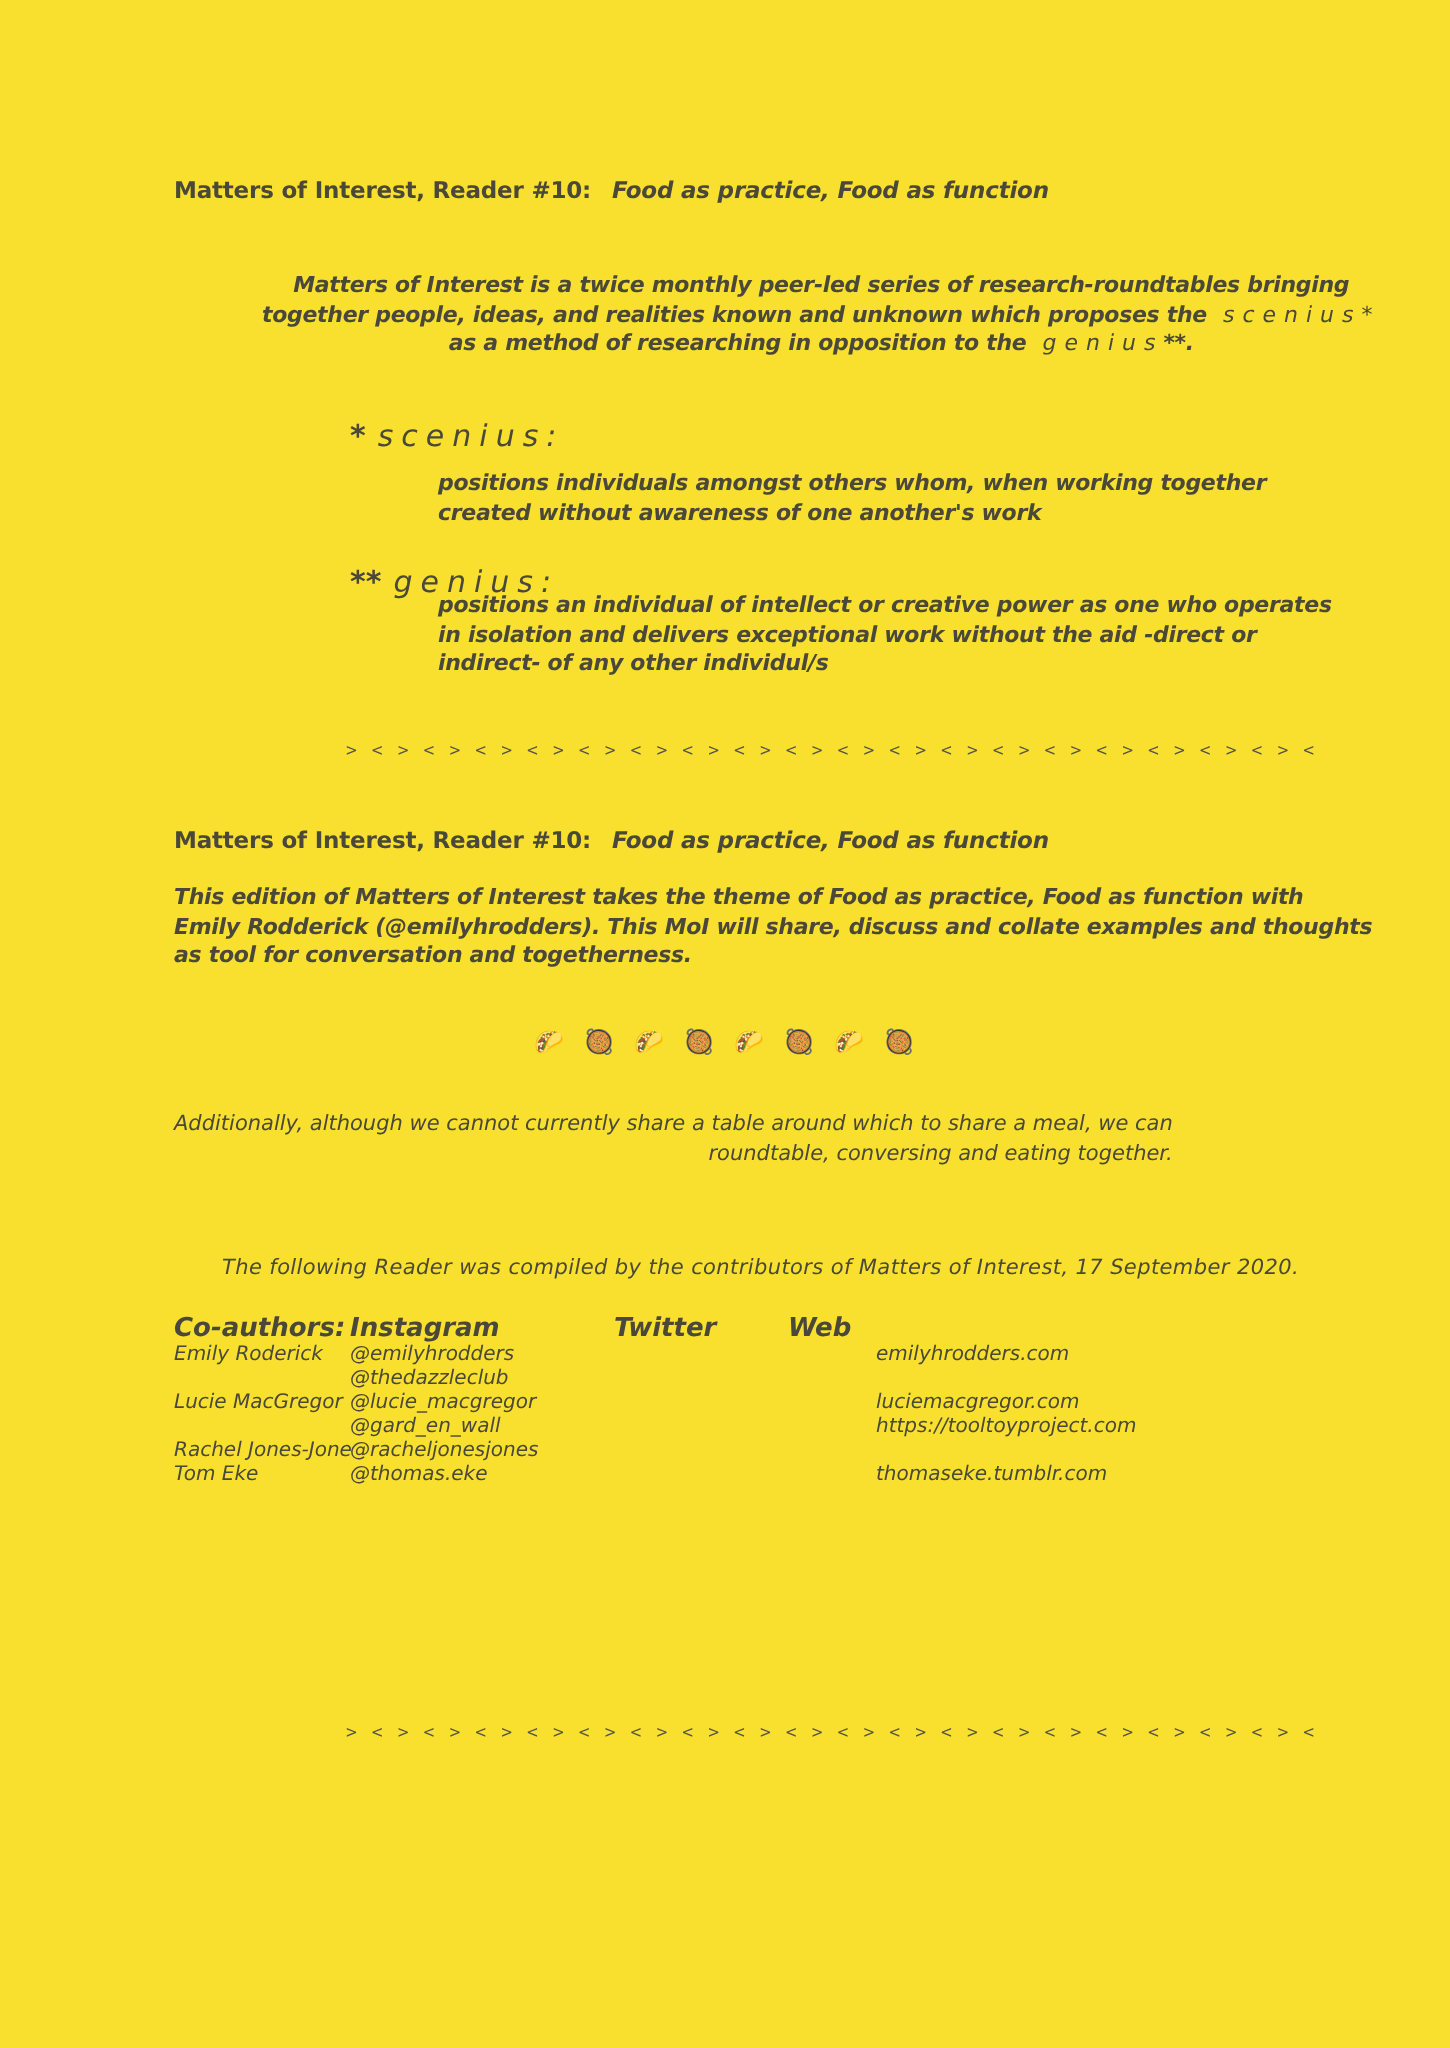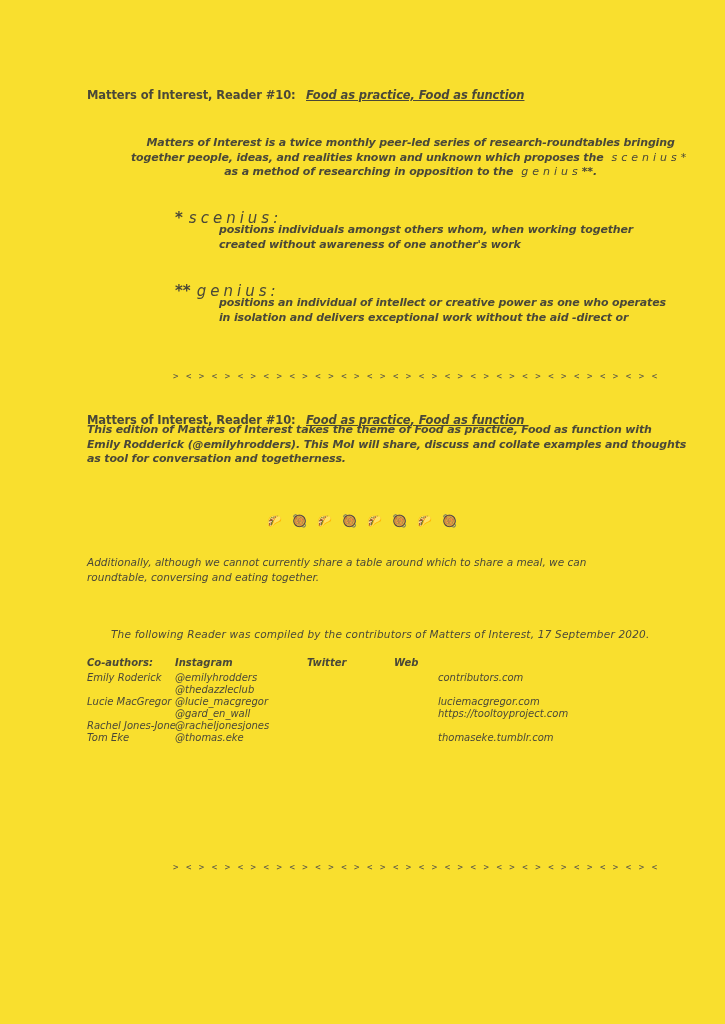--- a/index.html
+++ b/index.html
@@ -6,73 +6,74 @@
   body {
     width: 725px; height: 1024px;
     background: #f9df2e;
     color: #4a4838;
     font-family: "DejaVu Sans", sans-serif;
     position: relative;
     overflow: hidden;
   }
   .abs { position: absolute; }
   .title-line { font-size: 11.5px; font-weight: bold; white-space: nowrap; letter-spacing: -0.1px; }
-  .title-line .theme { font-style: italic; position: absolute; left: 219px; top: 0; text-decoration: underline; }
+  .title-line .theme { font-style: italic; position: absolute; left: 219px; top: 0; }
   .intro { font-size: 11px; font-style: italic; font-weight: bold; line-height: 14.5px; white-space: nowrap; letter-spacing: -0.15px; text-align: center; }
   .spaced { letter-spacing: 4px; font-weight: normal; margin-left: 8px; }
   .def-head { font-size: 15px; font-style: italic; font-weight: bold; white-space: nowrap; }
   .def-head .term { letter-spacing: 4px; font-weight: normal; margin-left: 6px; }
   .def-body { font-size: 11px; font-style: italic; font-weight: bold; line-height: 14.5px; white-space: nowrap; letter-spacing: -0.15px; }
   .divider { font-family: "DejaVu Sans Mono", monospace; font-size: 9px; letter-spacing: 1.05px; white-space: nowrap; color: #55534a; }
   .edition { font-size: 11px; font-style: italic; font-weight: bold; line-height: 14.5px; white-space: nowrap; letter-spacing: -0.15px; }
   .emoji-row { font-size: 12px; white-space: nowrap; letter-spacing: 0; }
   .emoji-row span { display: inline-block; width: 25px; text-align: center; }
-  .additional { font-size: 10.5px; font-style: italic; line-height: 14.5px; white-space: nowrap; font-family: "DejaVu Sans", sans-serif; letter-spacing: 0px; }
+  .additional { font-size: 10.5px; font-style: italic; line-height: 14.5px; white-space: nowrap; font-family: "DejaVu Sans", sans-serif; letter-spacing: 0px; text-align: right; }
   .compiled { font-size: 10.5px; font-style: italic; white-space: nowrap; letter-spacing: 0.2px; margin-left: 24px; }
-  .col-head { font-size: 10px; font-weight: bold; font-style: italic; white-space: nowrap; }
+  .col-head { font-size: 13px; font-weight: bold; font-style: italic; white-space: nowrap; }
   .cell { font-size: 10px; font-style: italic; white-space: nowrap; line-height: 12px; }
 </style>
 </head>
 <body>
 
 <div class="abs title-line" style="left:87px; top:88px;">
   <span>Matters of Interest, Reader  #10:</span>
   <span class="theme">Food as practice, Food as function</span>
 </div>
 
 <div class="abs intro" style="left:131px; top:136px;">
   <div>Matters of Interest is a twice monthly peer-led series of research-roundtables bringing</div>
   <div><span>together people, ideas, and realities known and unknown which proposes the</span><span class="spaced">scenius*</span></div>
   <div><span>as a method of researching in opposition to the</span><span class="spaced">genius</span><span>**.</span></div>
 </div>
 
 <div class="abs def-head" style="left:175px; top:209px;">
   <span>*</span><span class="term">scenius:</span>
 </div>
-<div class="abs def-body" style="left:219px; top:223px;">
+<div class="abs def-body" style="left:219px; top:235px;">
   <div>positions individuals amongst others whom, when working together</div>
   <div>created without awareness of one another's work</div>
 </div>
 
 <div class="abs def-head" style="left:175px; top:282px;">
   <span>**</span><span class="term">genius:</span>
 </div>
 <div class="abs def-body" style="left:219px; top:296px;">
   <div>positions an individual of intellect or creative power as one who operates</div>
   <div>in isolation and delivers exceptional work without the aid -direct or</div>
+  <div>indirect- of any other individul/s</div>
 </div>
 
 <div class="abs divider" style="left:173px; top:371px;">&gt; &lt; &gt; &lt; &gt; &lt; &gt; &lt; &gt; &lt; &gt; &lt; &gt; &lt; &gt; &lt; &gt; &lt; &gt; &lt; &gt; &lt; &gt; &lt; &gt; &lt; &gt; &lt; &gt; &lt; &gt; &lt; &gt; &lt; &gt; &lt; &gt; &lt;</div>
 
 <div class="abs title-line" style="left:87px; top:413px;">
   <span>Matters of Interest, Reader  #10:</span>
   <span class="theme">Food as practice, Food as function</span>
 </div>
 
-<div class="abs edition" style="left:87px; top:423px;">
+<div class="abs edition" style="left:87px; top:442px;">
   <div>This edition of Matters of Interest takes the theme of   Food as practice, Food as function  with</div>
   <div>Emily Rodderick (@emilyhrodders). This MoI will share, discuss and collate examples and thoughts</div>
   <div>as tool for conversation and togetherness.</div>
 </div>
 
 <div class="abs emoji-row" style="left:262px; top:514px;">
   <span>🌮</span><span>🥘</span><span>🌮</span><span>🥘</span><span>🌮</span><span>🥘</span><span>🌮</span><span>🥘</span>
 </div>
 
 <div class="abs additional" style="left:87px; top:555px;">
@@ -97,21 +98,21 @@
 </div>
 <div class="abs" style="left:175px; top:672px;">
   <div class="cell">@emilyhrodders</div>
   <div class="cell">@thedazzleclub</div>
   <div class="cell">@lucie_macgregor</div>
   <div class="cell">@gard_en_wall</div>
   <div class="cell">@racheljonesjones</div>
   <div class="cell">@thomas.eke</div>
 </div>
 <div class="abs" style="left:438px; top:672px;">
-  <div class="cell">contributors.com</div>
+  <div class="cell">emilyhrodders.com</div>
   <div class="cell">&nbsp;</div>
   <div class="cell">luciemacgregor.com</div>
   <div class="cell">https://tooltoyproject.com</div>
   <div class="cell">&nbsp;</div>
   <div class="cell">thomaseke.tumblr.com</div>
 </div>
 
 <div class="abs divider" style="left:173px; top:862px;">&gt; &lt; &gt; &lt; &gt; &lt; &gt; &lt; &gt; &lt; &gt; &lt; &gt; &lt; &gt; &lt; &gt; &lt; &gt; &lt; &gt; &lt; &gt; &lt; &gt; &lt; &gt; &lt; &gt; &lt; &gt; &lt; &gt; &lt; &gt; &lt; &gt; &lt;</div>
 
 </body></html>

